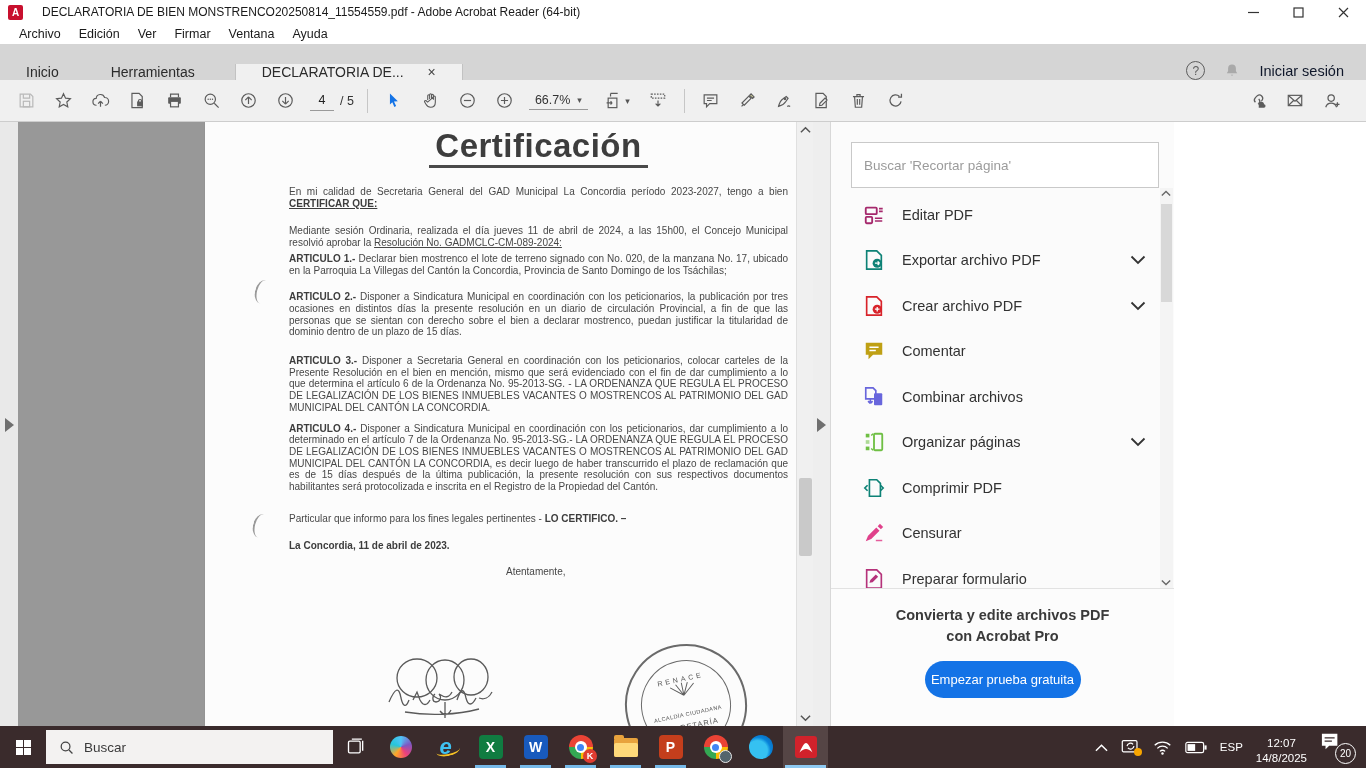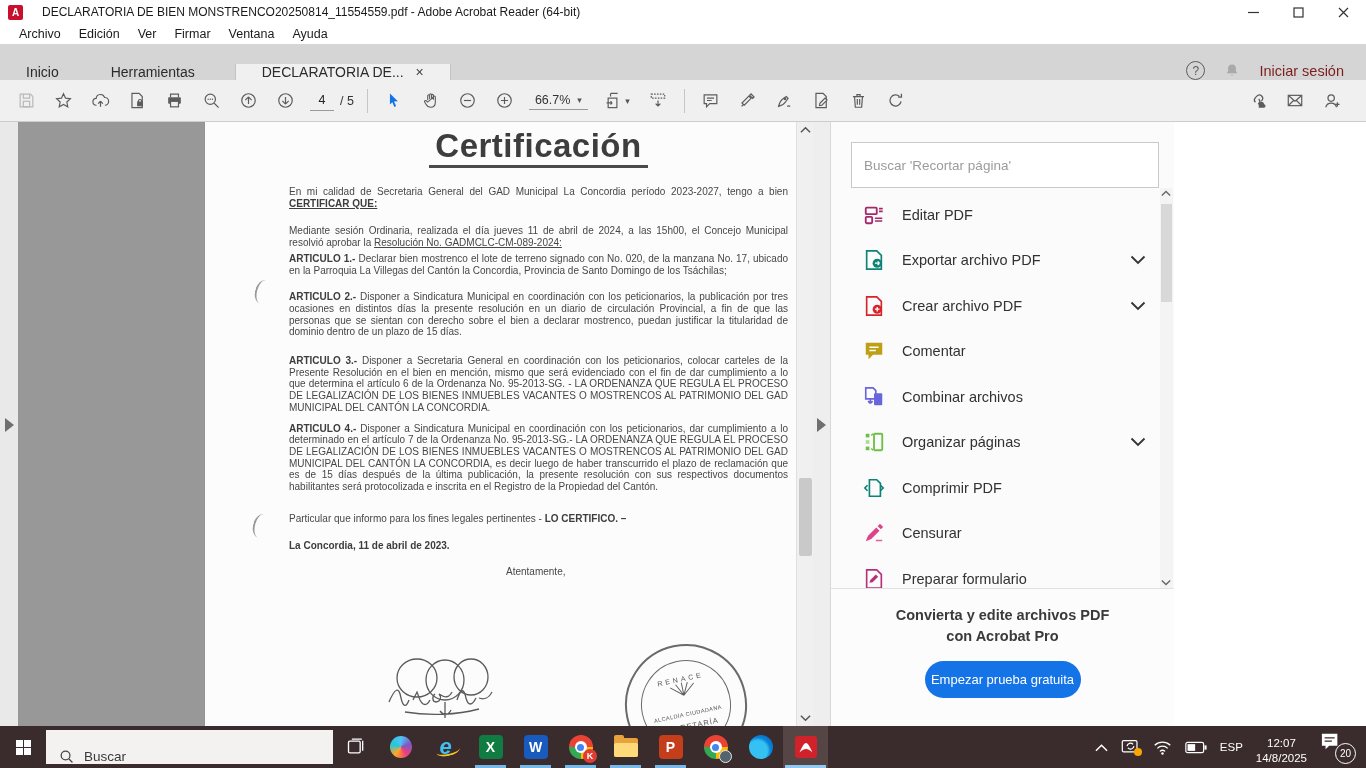--- a/index.html
+++ b/index.html
@@ -15,26 +15,26 @@
   .wincontrols { margin-left:auto; display:flex; height:100%; }
   .wbtn { width:45px; height:100%; display:flex; align-items:center; justify-content:center; color:#333; }
 
   
   .menubar { height:20px; background:#fff; display:flex; align-items:center; padding-left:10px; }
   .menu-item { font-size:12.5px; color:#1a1a1a; padding:0 9px; }
 
   
   .tabbar { height:36px; background:#d5d5d5; display:flex; align-items:flex-end; }
   .tab { display:flex; align-items:center; padding:0 26px; font-size:14px; color:#2b2b2b; }
-  .tab.active { background:#f0f0f0; border-left:1px solid #c2c2c2; border-right:1px solid #c2c2c2; gap:12px; margin-left:14px; }
+  .tab.active { background:#f0f0f0; border-left:1px solid #c2c2c2; border-right:1px solid #c2c2c2; gap:24px; margin-left:14px; }
   .tab-close { font-size:14px; color:#444; line-height:1; }
   .tabbar-right { margin-left:auto; display:flex; align-items:center; gap:18px; padding-right:22px; }
   .help-circle { width:19px; height:19px; border:1.5px solid #5c5c5c; border-radius:50%;
                  font-size:12px; color:#5c5c5c; display:flex; align-items:center; justify-content:center; }
-  .signin { font-size:14.5px; color:#7f1d1d; }
+  .signin { font-size:14.5px; color:#0f172a; }
 
   
   .toolbar { height:42px; background:#f0f0f0; border-bottom:1px solid #cdcdcd;
              display:flex; align-items:center; padding:0 8px; }
   .tbtn { width:37px; height:32px; display:flex; align-items:center; justify-content:center; border-radius:3px; }
   .sep { width:1px; height:24px; background:#c6c6c6; margin:0 7px; }
   .pagebox { display:flex; align-items:center; gap:6px; margin:0 6px; }
   .pageinput { width:24px; height:20px; border:none; border-bottom:1px solid #9a9a9a; background:transparent;
                text-align:center; font-size:12.5px; color:#222; }
   .pagetotal { font-size:12.5px; color:#333; }
@@ -90,21 +90,21 @@
   .promo-txt { margin-top:16px; font-size:14.5px; font-weight:bold; color:#3a3a3a; line-height:1.45; }
   .cta { margin-top:14px; display:inline-block; width:156px; height:37px; line-height:37px; border-radius:19px;
          color:#fff; font-size:13px; text-align:center; }
 
   
   .taskbar { position:absolute; bottom:0; left:0; width:1366px; height:42px; background:#3a2b2c;
              display:flex; align-items:center; color:#fff; }
   .tk-start { width:46px; height:42px; display:flex; align-items:center; justify-content:center; }
   .winlogo { width:15px; height:15px; display:grid; grid-template-columns:7px 7px; grid-template-rows:7px 7px; gap:1px; }
   .winlogo i { background:#fff; }
-  .tk-search { width:287px; height:34px; background:#f3f2f1; color:#3a3a3a; display:flex; align-items:flex-end;
+  .tk-search { width:287px; height:34px; background:#f3f2f1; color:#3a3a3a; display:flex; align-items:center;
                gap:10px; padding-left:13px; font-size:13.5px; }
   .tk-btn { width:45px; height:42px; display:flex; align-items:center; justify-content:center; position:relative; }
   .tk-btn.active { background:#554545; }
   .runline { position:absolute; bottom:0; left:7px; right:7px; height:3px; background:#76b9e8; }
   .runline.full { left:2px; right:2px; background:#8fcaf2; }
   .sq-ic { width:24px; height:24px; border-radius:4px; color:#fff; font-weight:bold; font-size:14px;
            display:flex; align-items:center; justify-content:center; }
   .chrome-disc { width:24px; height:24px; border-radius:50%; position:relative;
       background:conic-gradient(#ea4335 0 25%, #fbbc05 25% 50%, #34a853 50% 75%, #ea4335 75% 100%); }
   .chrome-disc::before { content:""; position:absolute; inset:6px; background:#fff; border-radius:50%; }

